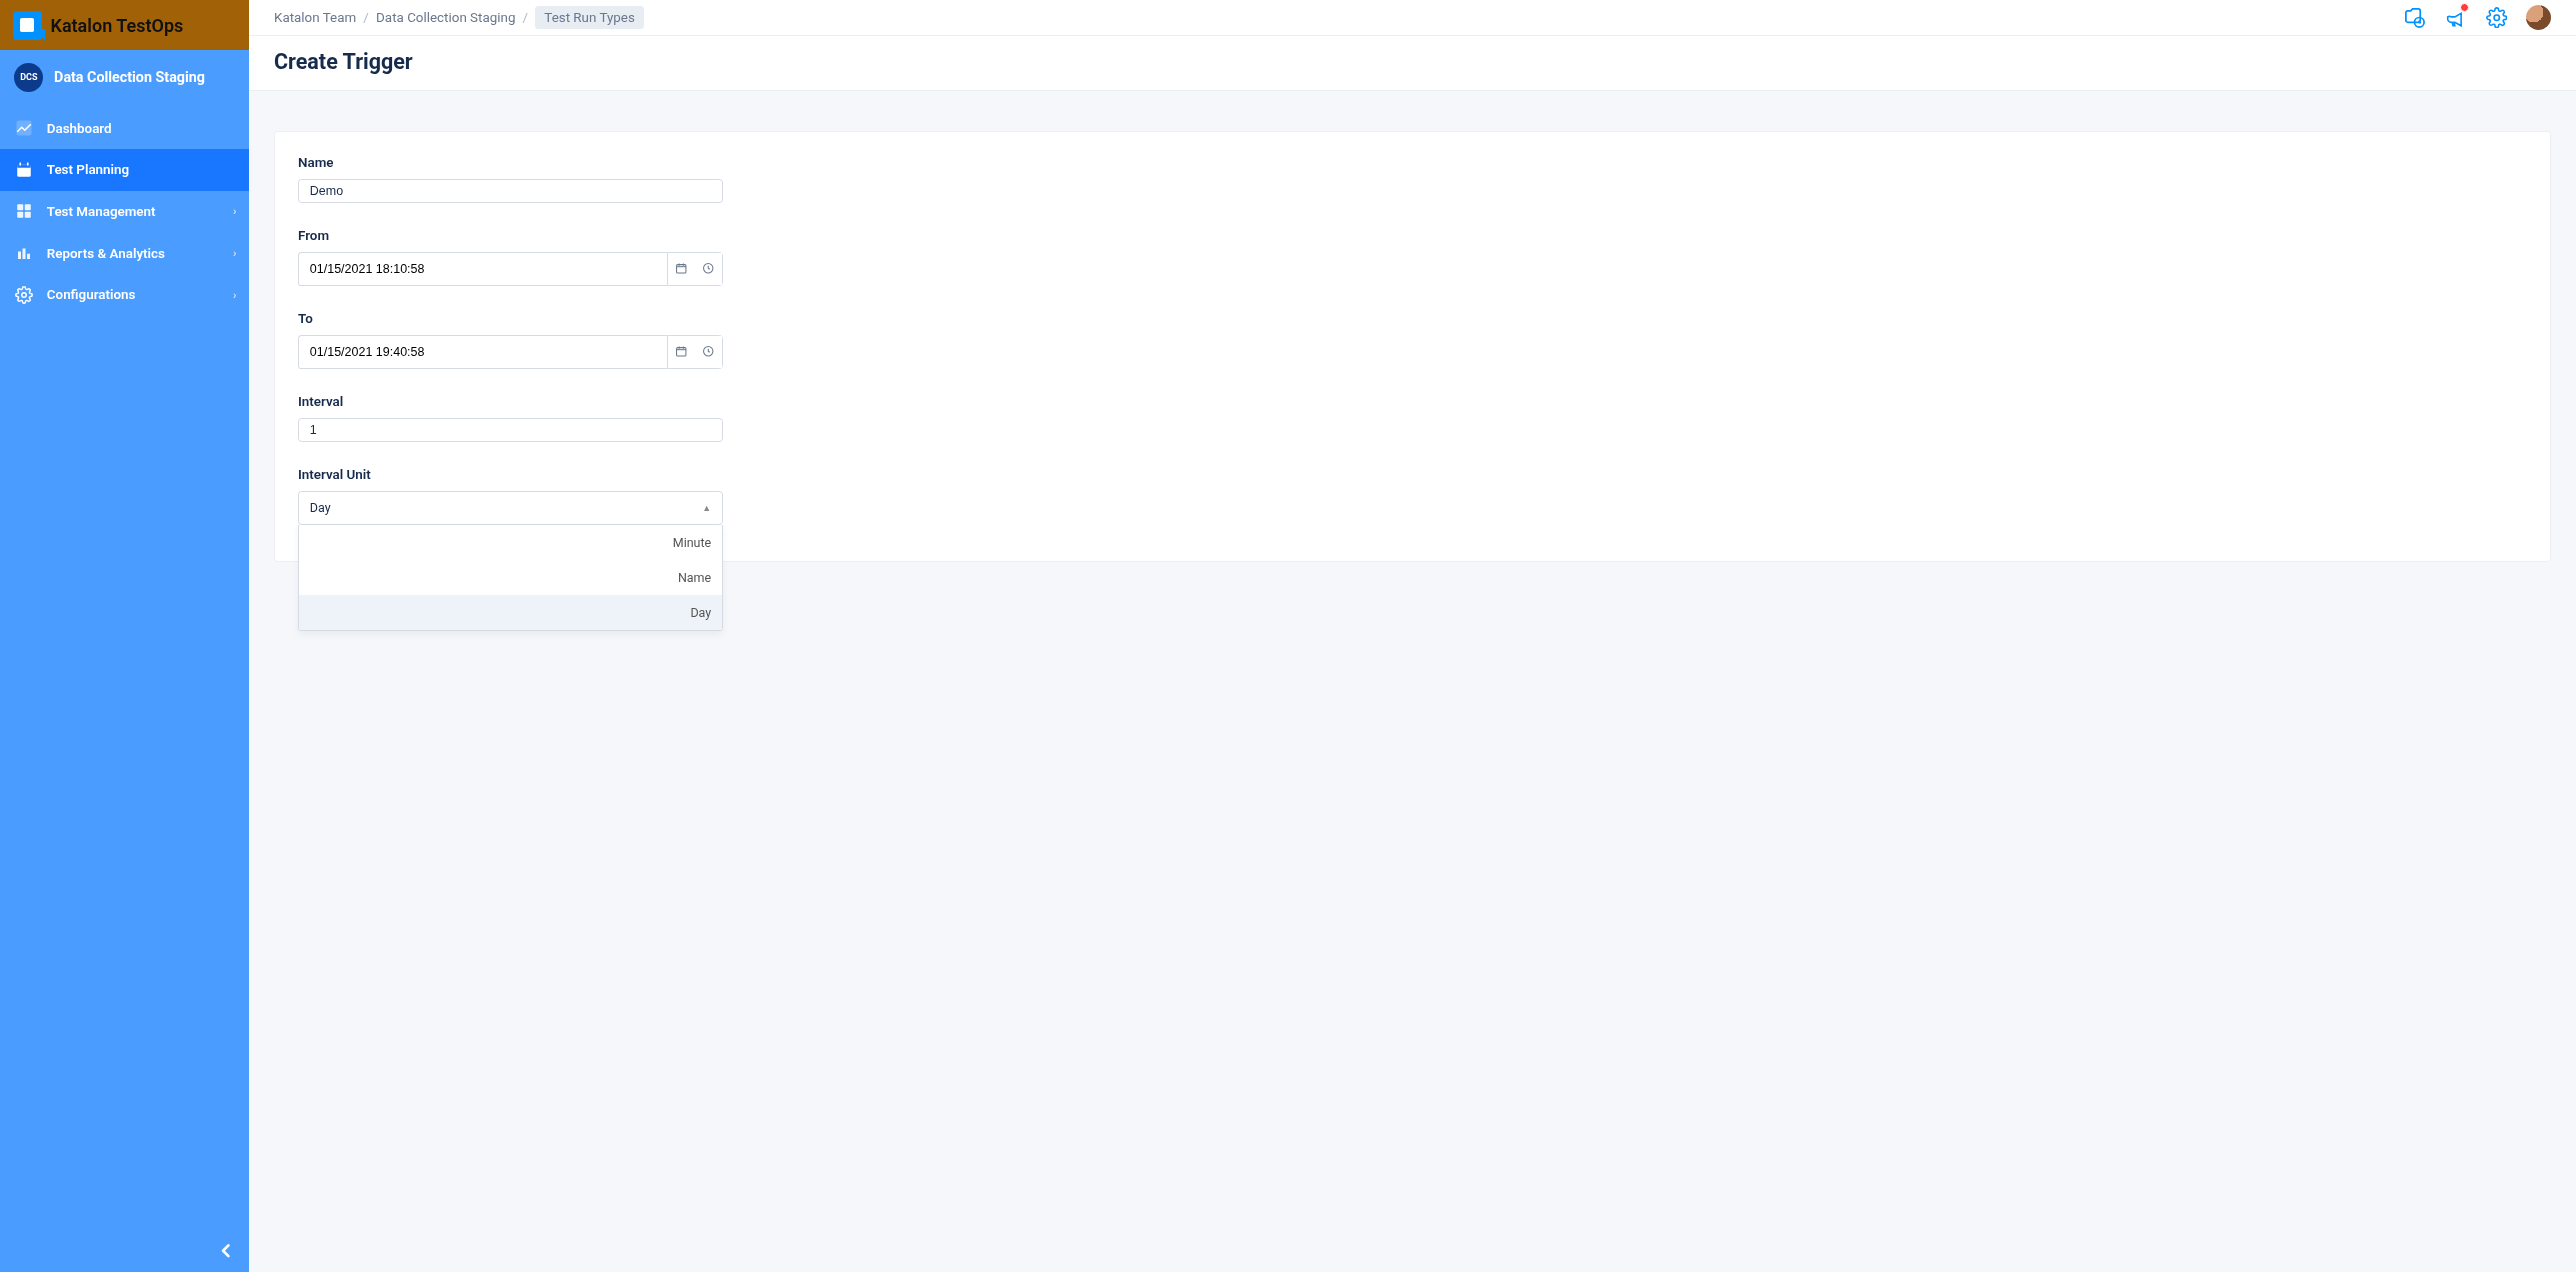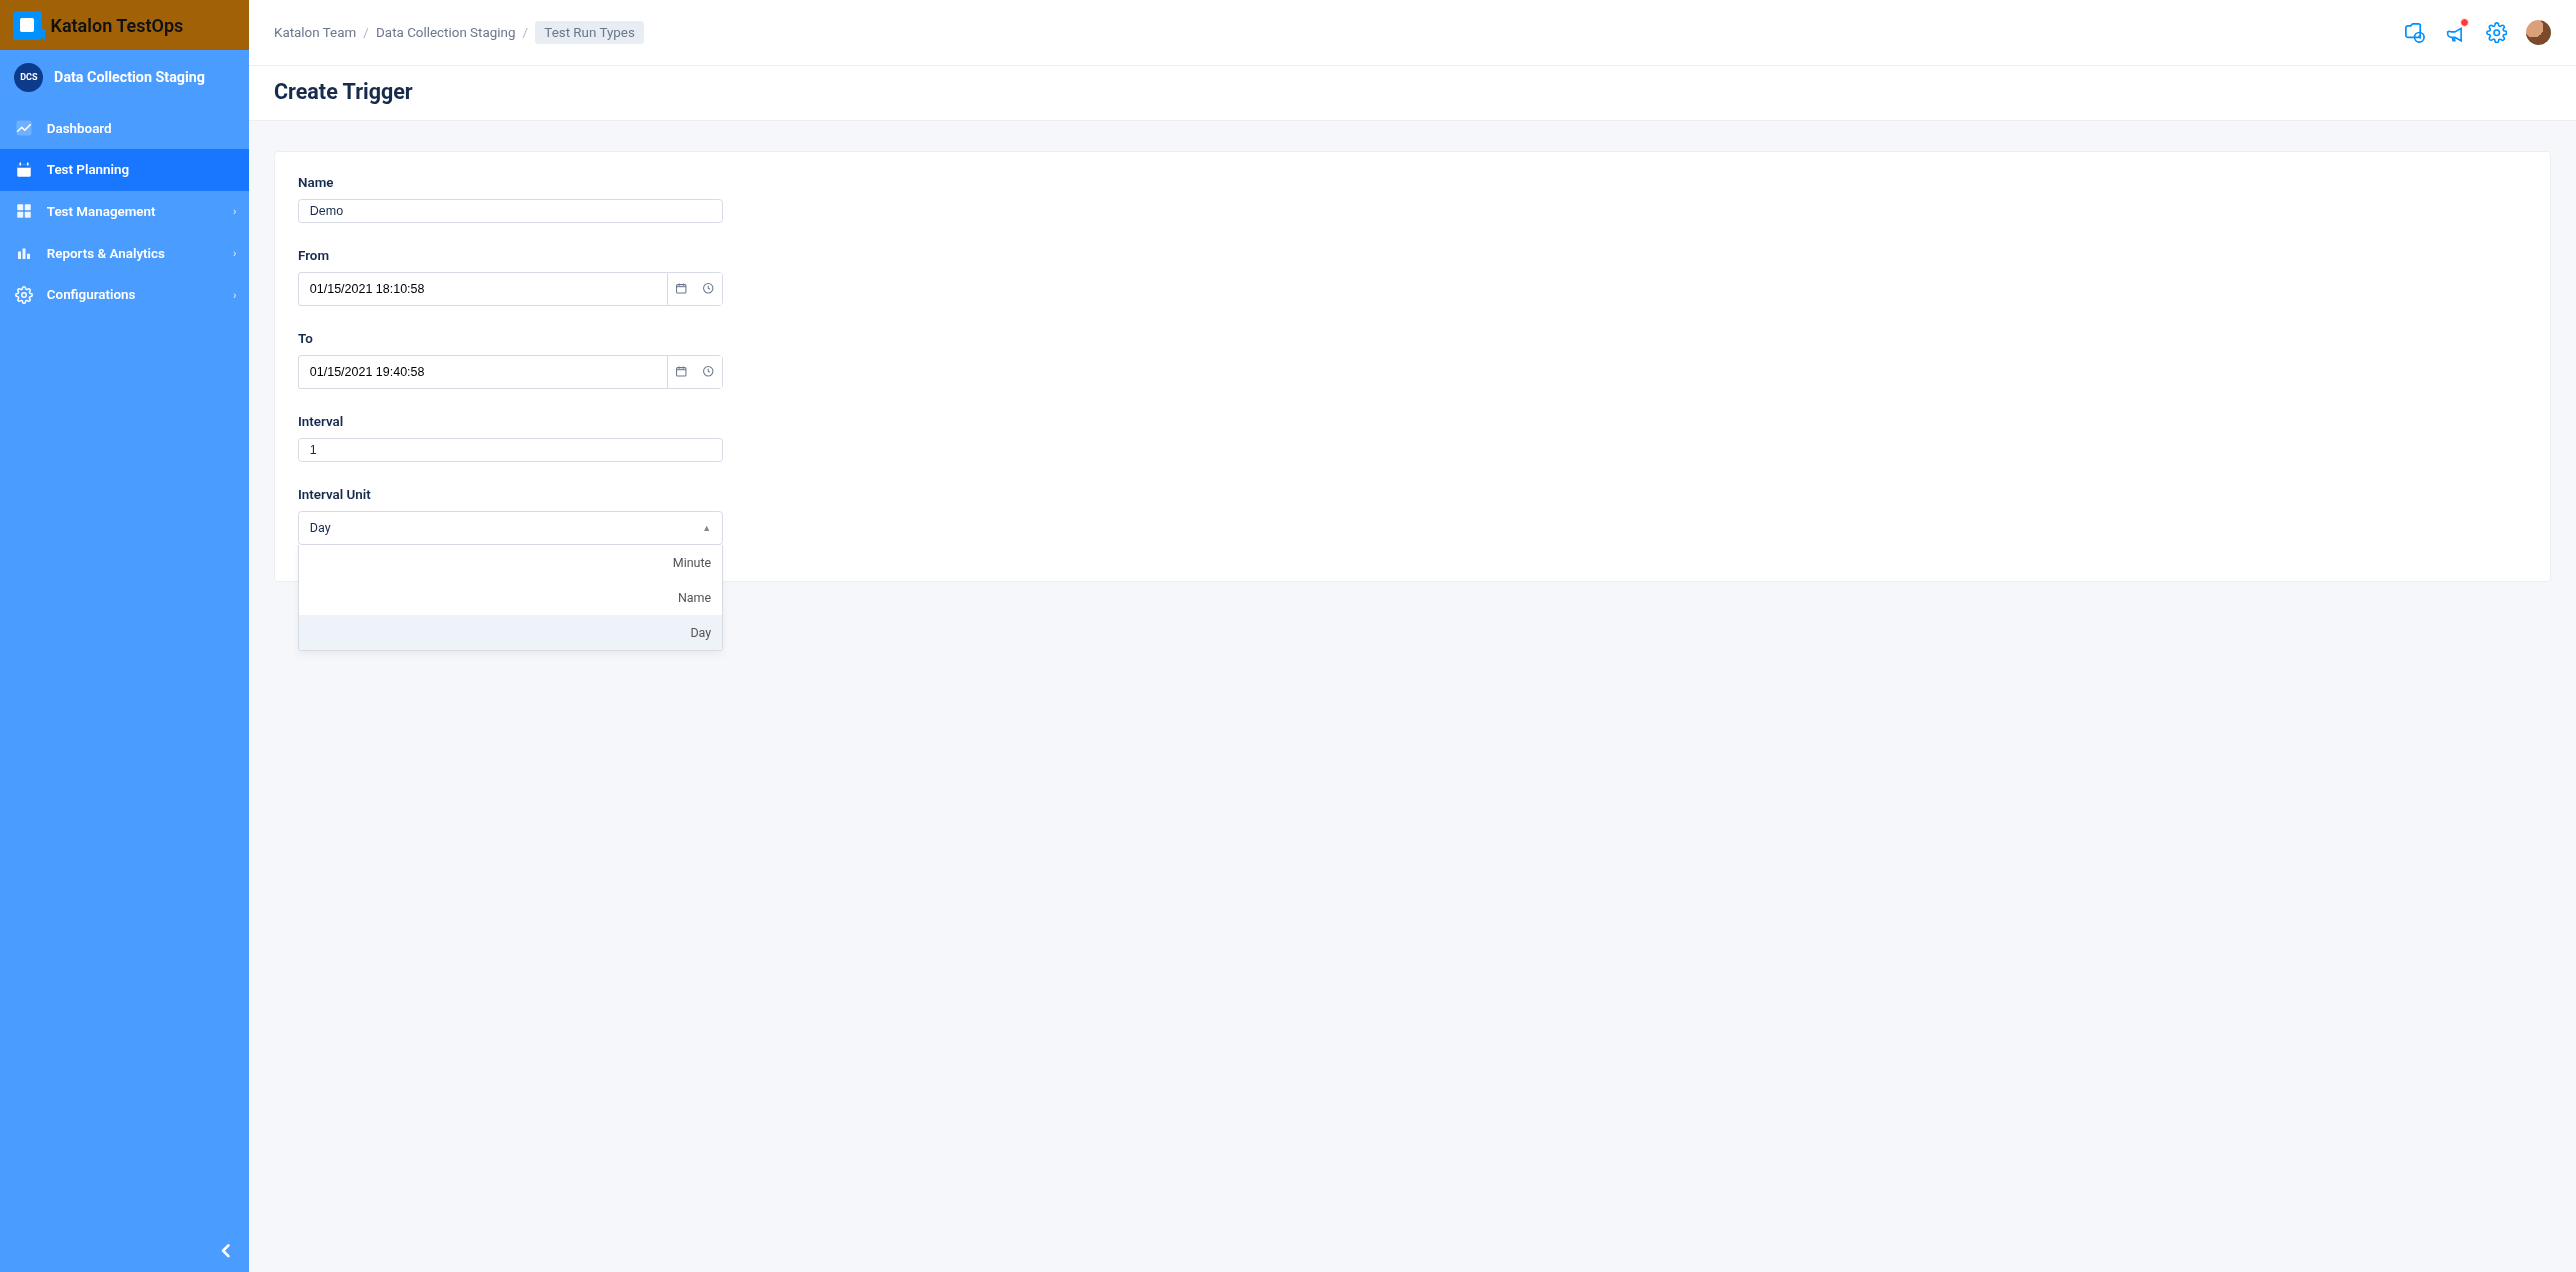--- a/index.html
+++ b/index.html
@@ -91,21 +91,21 @@
     color: rgba(255,255,255,0.75);
     font-size:11.7px;
   }
   .collapse-btn {
     position:absolute; bottom:10.8px; right:12.5px;
     color:#fff; font-size:23px;
   }
   .main { flex:1; display:flex; flex-direction:column; }
   .topbar {
     background:#fff;
-    height:66px;
+    height:36px;
     display:flex; align-items:center;
     padding: 8px 25px;
     border-bottom:0.9px solid #eceef2;
   }
   .crumbs { display:flex; align-items:center; gap:7.2px; color:#6b778c; font-size:13.4px;}
   .crumb { color:#6b778c; cursor:pointer; }
   .crumb.active { background:#e8edf3; padding:3.6px 9px; border-radius:3.6px; color:#6b778c;}
   .crumb-sep { color:#b3bac5; }
   .topbar-spacer { flex:1; }
   .topbar-actions { display:flex; align-items:center; gap:18px; }
@@ -115,21 +115,21 @@
   .page-title-bar {
     background:#fff;
     padding: 12.5px 25px 16px;
     border-bottom:0.9px solid #eceef2;
   }
   .page-title {
     font-size: 21.5px;
     font-weight: 700;
     color:#172b4d;
   }
-  .content-wrap { padding: 30px 25px; }
+  .content-wrap { padding: 40px 25px; }
   .card {
     background:#fff;
     border:0.9px solid #eceef2;
     border-radius:3.6px;
     padding: 23px 23px 36px;
     max-width: 100%;
   }
   .form-group { margin-bottom: 25px; max-width: 425px; }
   .form-label { display:block; font-size:13.4px; font-weight:600; color:#172b4d; margin-bottom:9px;}
   .form-input, .form-select {

